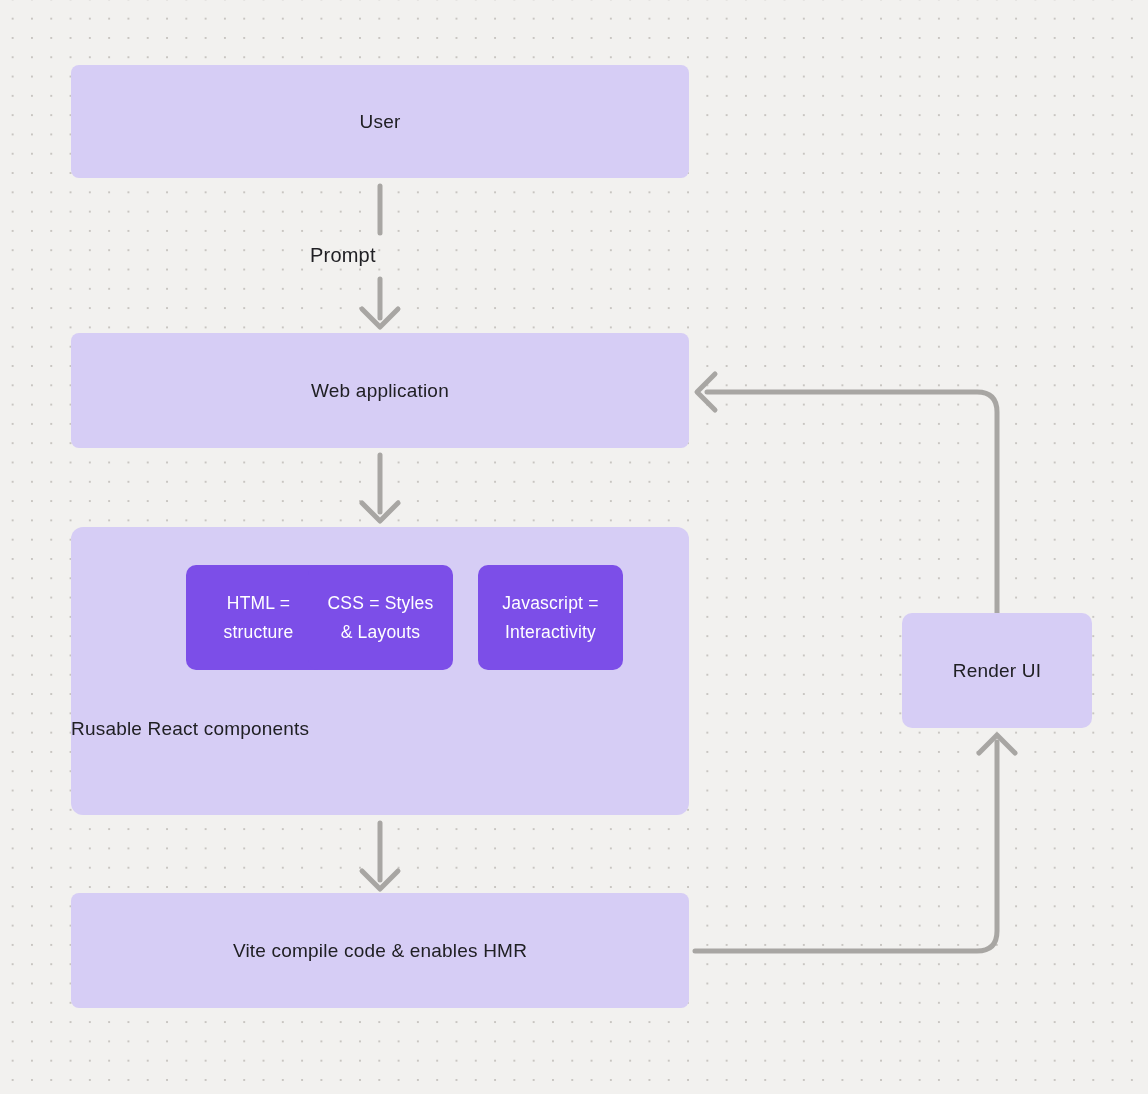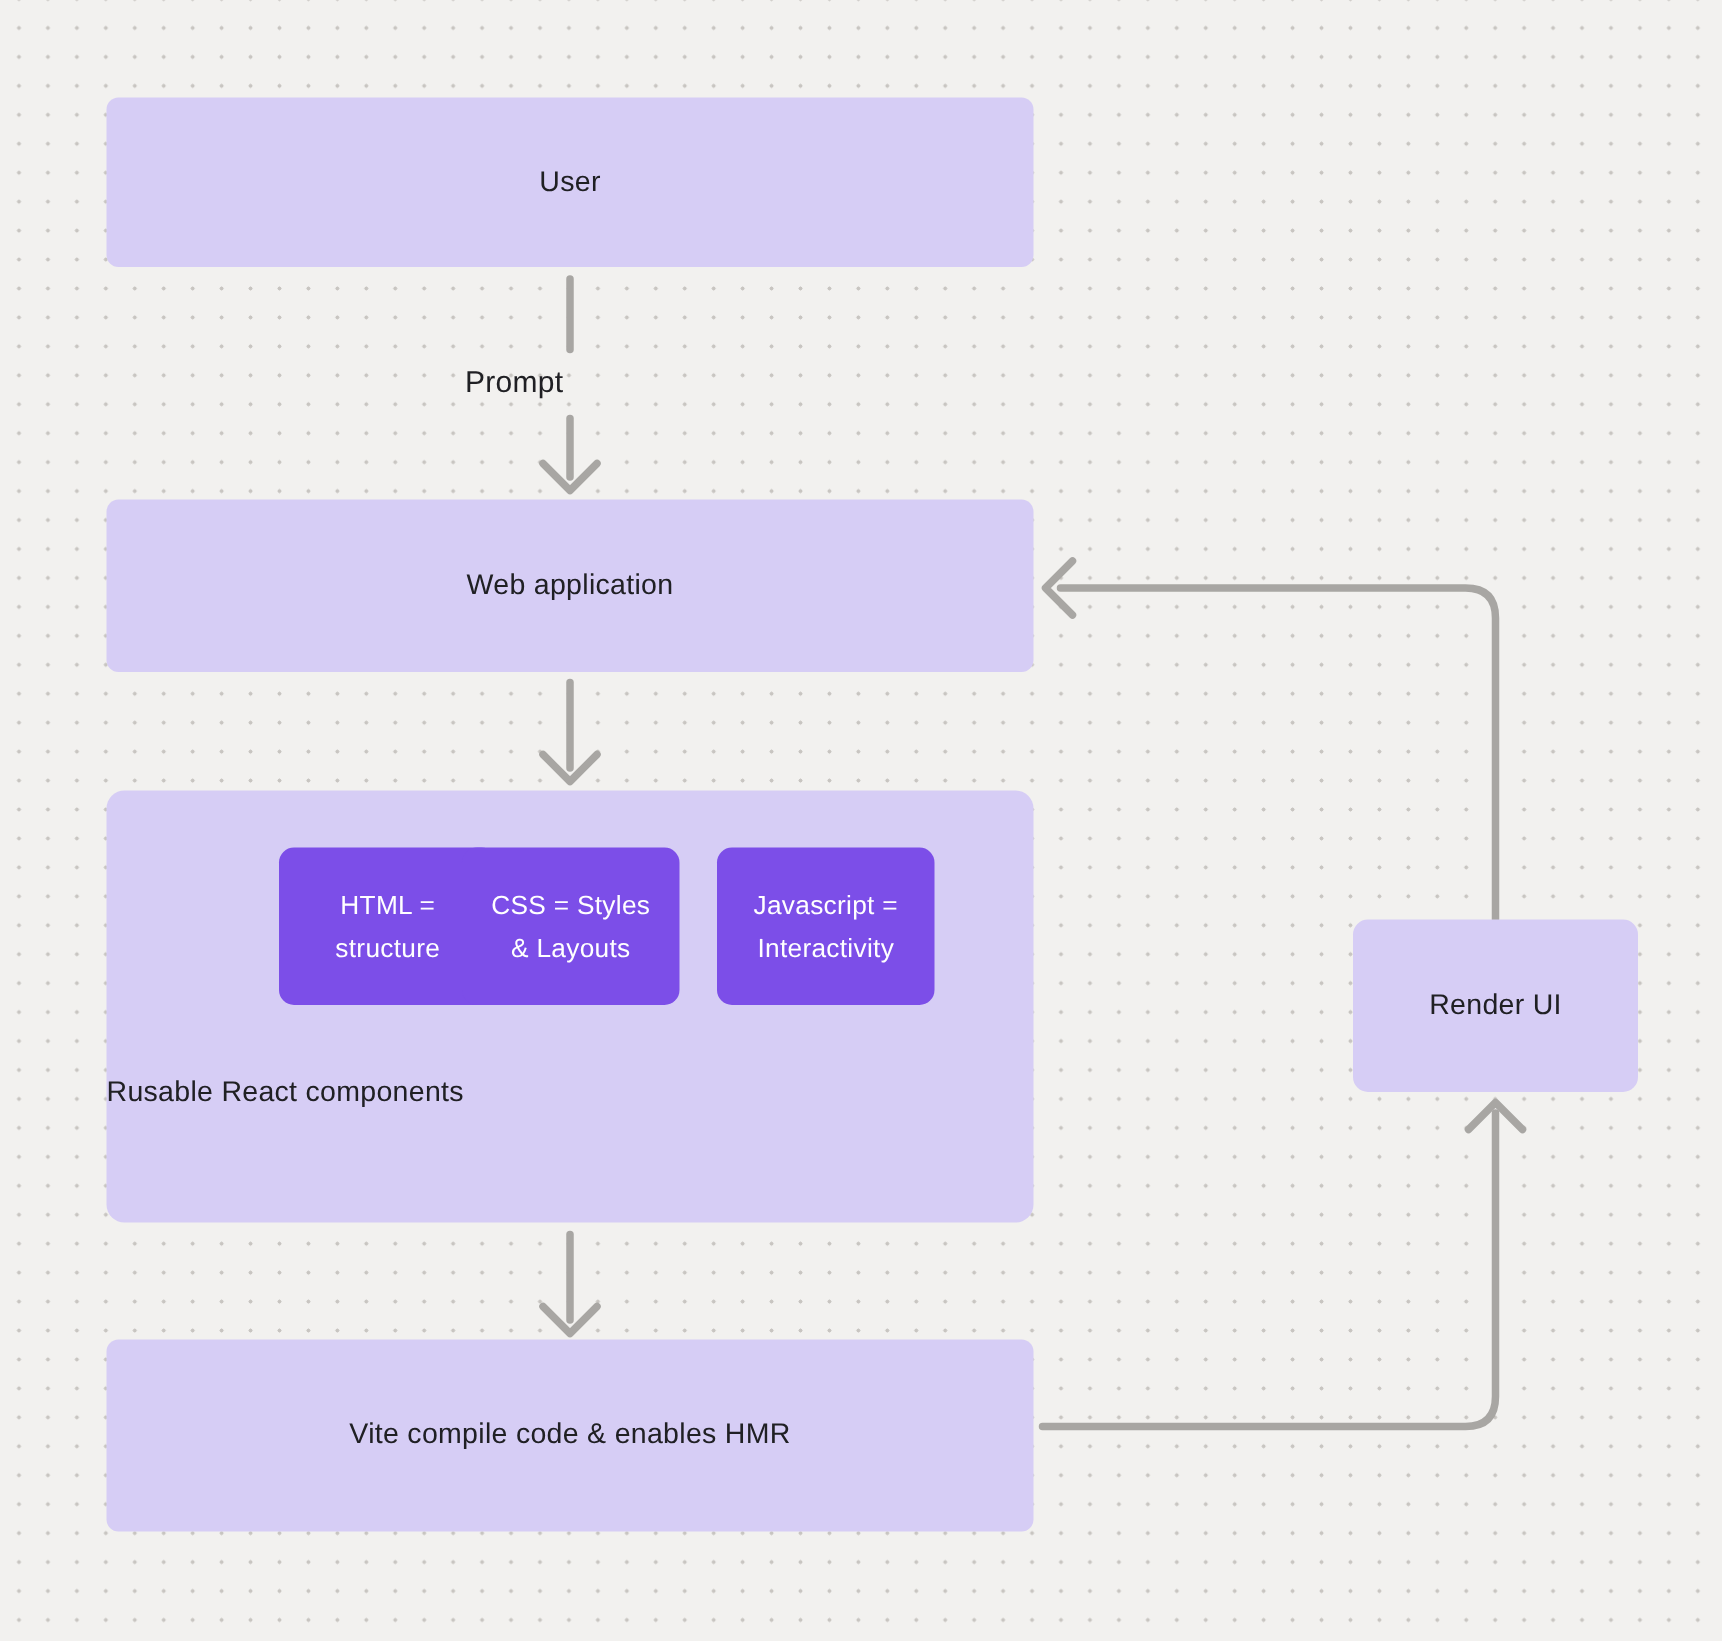--- a/index.html
+++ b/index.html
@@ -32,21 +32,21 @@
     border-radius: 8px;
     display: flex;
     align-items: center;
     justify-content: center;
     font-size: 19px;
     letter-spacing: 0.2px;
   }
   #node-user      { left: 71px;  top: 65px;  width: 618px; height: 113px; }
   #node-webapp    { left: 71px;  top: 333px; width: 618px; height: 115px; text-align: right; }
   #node-group     { left: 71px;  top: 527px; width: 618px; height: 288px; border-radius: 12px; display: block; }
-  #node-vite      { left: 71px;  top: 893px; width: 618px; height: 128px; }
+  #node-vite      { left: 71px;  top: 893px; width: 618px; height: 115px; }
   #node-renderui  { left: 902px; top: 613px; width: 190px; height: 115px; border-radius: 10px; justify-content: center; }
 
   .chip {
     position: absolute;
     top: 38px;
     width: 145px;
     height: 105px;
     background: #7c4ee8;
     border-radius: 10px;
     color: #ffffff;

